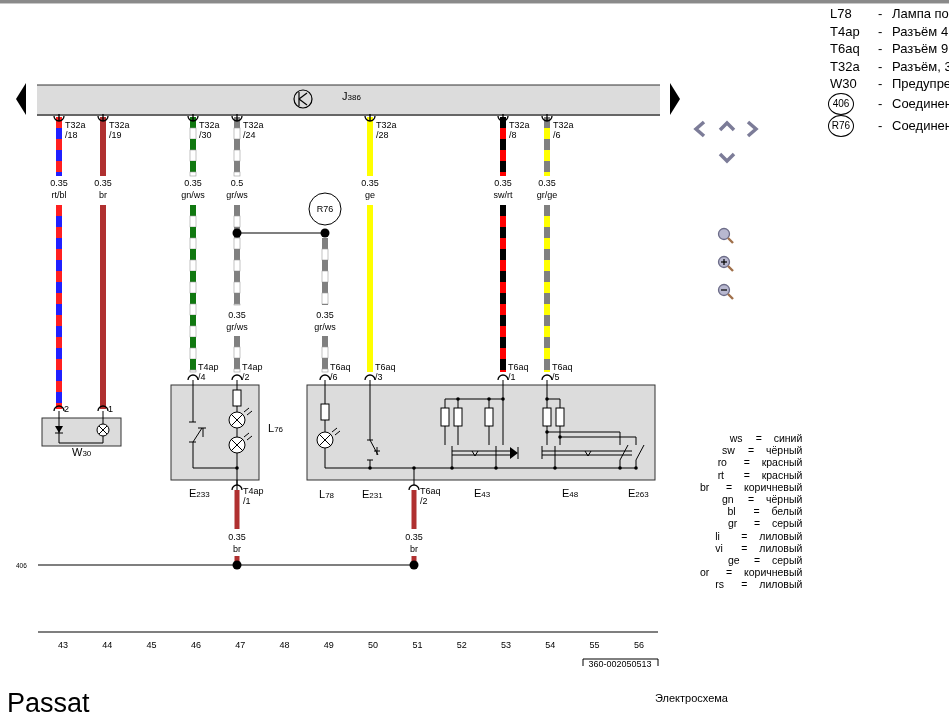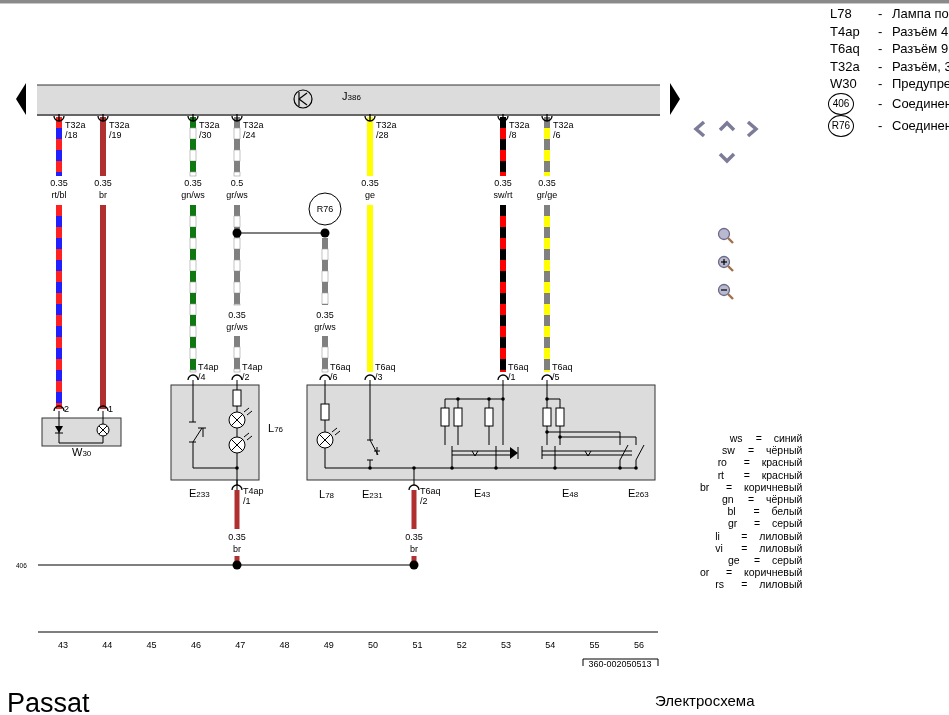--- a/index.html
+++ b/index.html
@@ -12,21 +12,21 @@
   .legend-top .dash{width:14px;}
   .legend-top .circ{width:26px;height:22px;border:1px solid #000;border-radius:50%;font-size:10px;display:flex;align-items:center;justify-content:center;margin-left:-2px;margin-right:24px;box-sizing:border-box;}
   .legend-top .row.tall{height:22px;}
   .color-legend{position:absolute;left:700px;top:432px;font-size:10.5px;line-height:12.2px;}
   .color-legend .row{display:flex;justify-content:flex-end;}
   .color-legend .code{width:26px;}
   .color-legend .eq{width:18px;}
   .nav{position:absolute;}
   .nav svg{display:block;}
   .footer-left{position:absolute;left:7px;top:688px;font-size:27px;}
-  .footer-right{position:absolute;left:655px;top:692px;font-size:15px;}
+  .footer-right{position:absolute;left:655px;top:692px;font-size:11px;}
 </style>
 </head>
 <body>
 
 <div class="topbar"></div>
 
 <svg id="diagram" width="949" height="715" viewBox="0 0 949 715" xmlns="http://www.w3.org/2000/svg">
 
   <polygon points="26,83 16,99 26,115" fill="#000"></polygon>
   <polygon points="670,83 680,99 670,115" fill="#000"></polygon>

